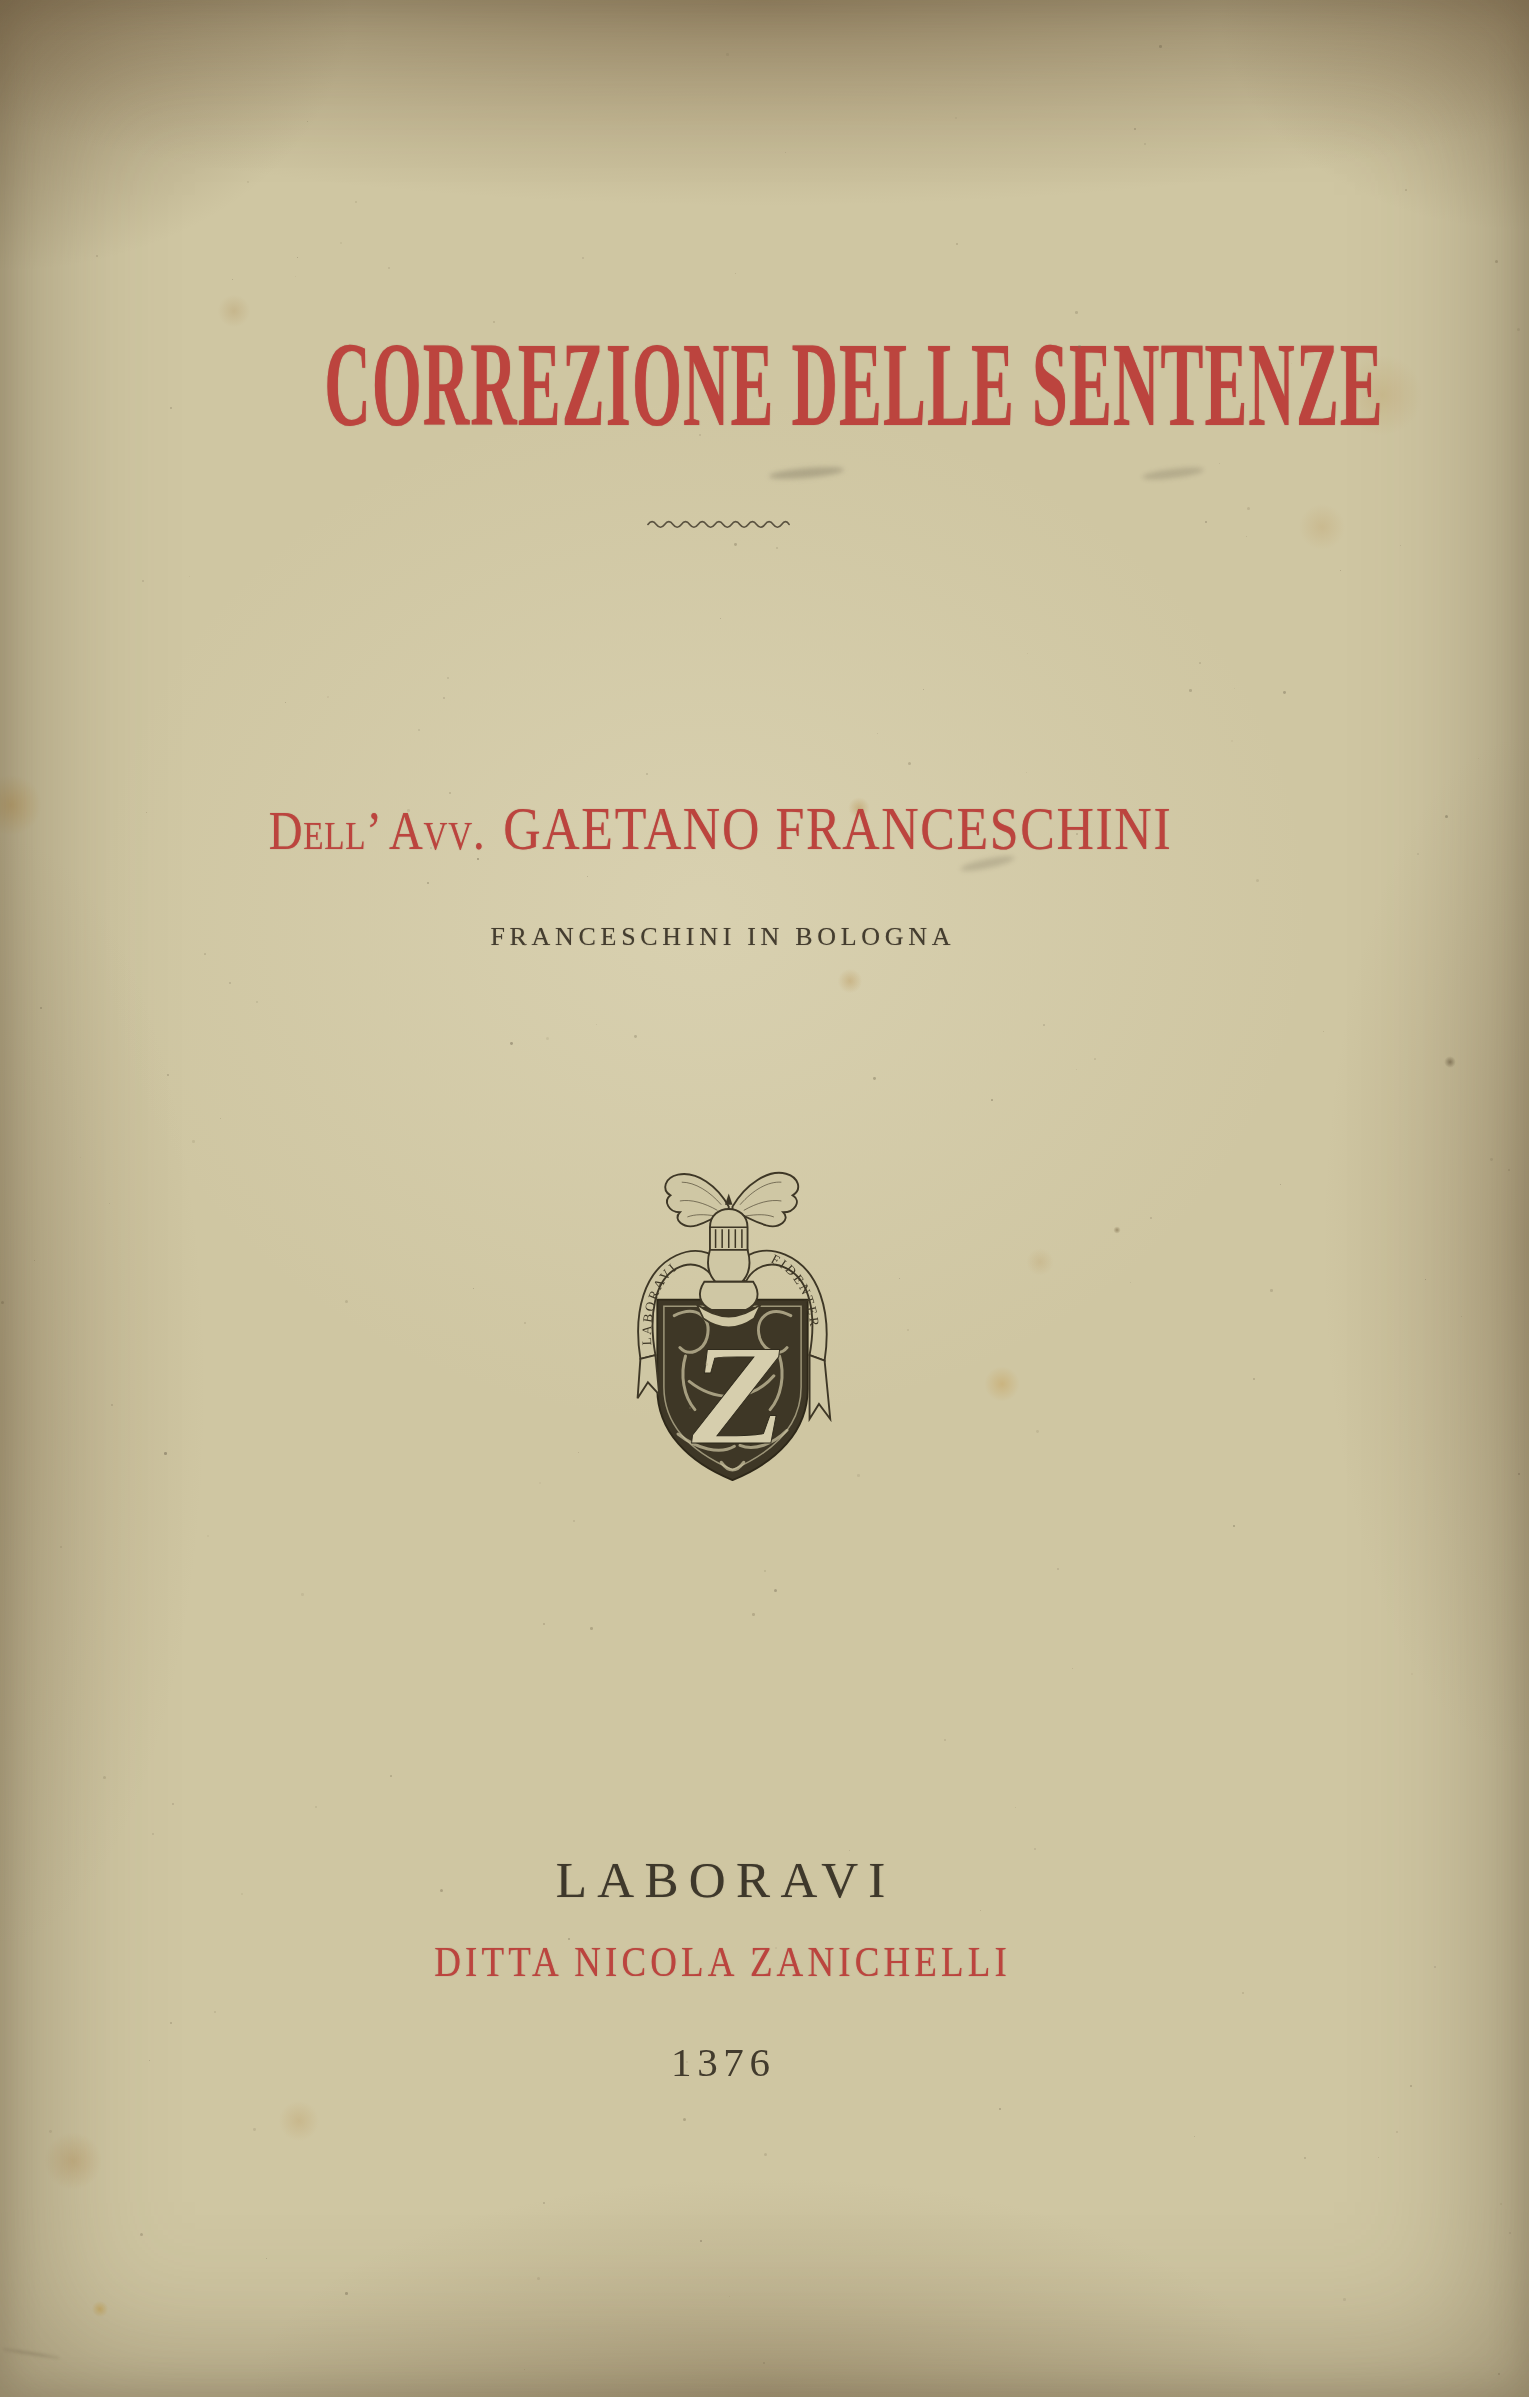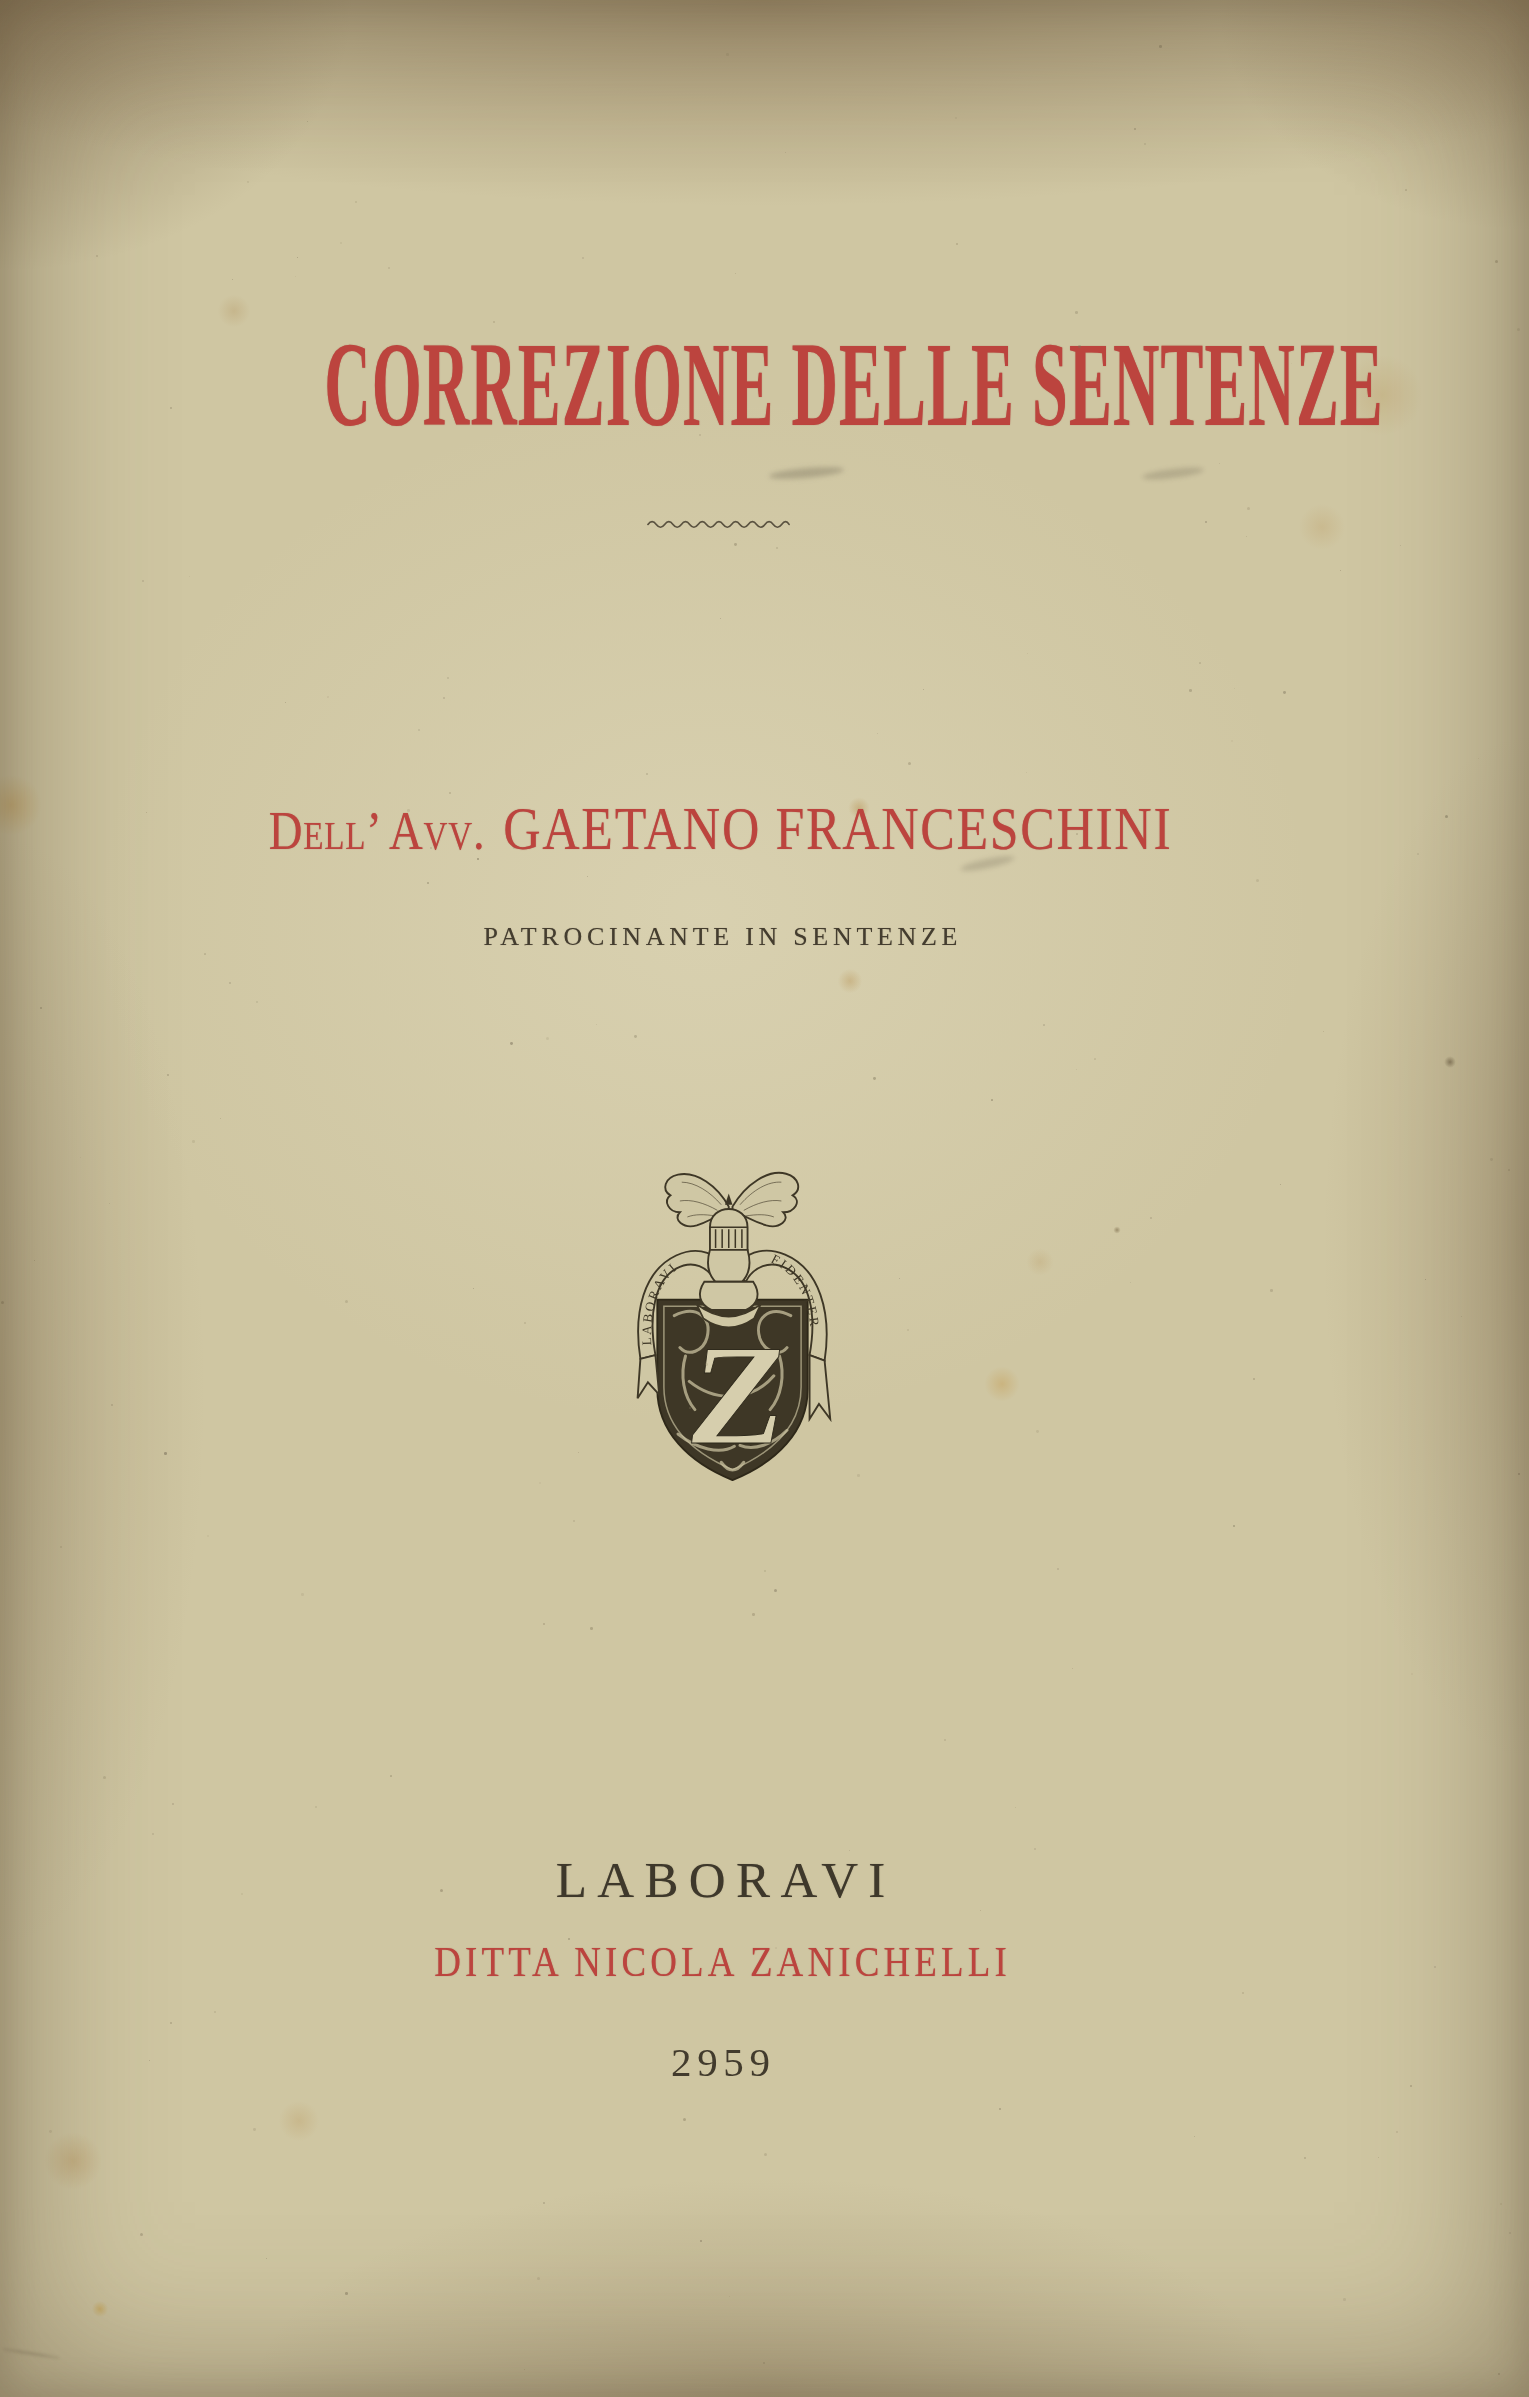--- a/index.html
+++ b/index.html
@@ -80,21 +80,21 @@
 
   <svg class="ornament" width="147" height="13" viewBox="0 0 156 14">
     <path d="M2,8 Q6.5,2 11,8 T20,8 T29,8 T38,8 T47,8 T56,8 T65,8 T74,8 T83,8 T92,8 T101,8 T110,8 T119,8 T128,8 T137,8 T146,8 T154,8" fill="none" stroke="#5a5240" stroke-width="1.8" stroke-linecap="round"></path>
   </svg>
 
 
   <div class="line author-line">
     <span class="author-prefix">Dell’ Avv.</span><span class="author-name">GAETANO FRANCESCHINI</span>
   </div>
 
-  <div class="line author-role">PATROCINANTE IN SENTENZE</div>
+  <div class="line author-role">FRANCESCHINI IN BOLOGNA</div>
 
   <svg class="emblem" width="203" height="325" viewBox="0 0 216 345">
     <defs>
       <path id="motto-path-left" d="M22,198 C18,154 32,118 62,105"></path>
       <path id="motto-path-right" d="M146,104 C178,116 194,152 191,198"></path>
     </defs>
 
     <g>
       <path d="M28,145 H188 V240 C188,285 155,318 108,337 C61,318 28,285 28,240 Z" fill="#3e3726" stroke="#2e2819" stroke-width="2"></path>
       <path d="M35,152 H181 V238 C181,279 152,307 108,326 C64,307 35,279 35,238 Z" fill="none" stroke="#cfc7a4" stroke-width="1.6" opacity=".65"></path>
@@ -145,21 +145,21 @@
     <text font-size="14" letter-spacing="2.5" fill="#3e3726" font-family="Liberation Serif, DejaVu Serif, serif">
       <textPath href="#motto-path-left" startOffset="4%">LABORAVI</textPath>
     </text>
     <text font-size="14" letter-spacing="2.5" fill="#3e3726" font-family="Liberation Serif, DejaVu Serif, serif">
       <textPath href="#motto-path-right" startOffset="2%">FIDENTER</textPath>
     </text>
   </svg>
 
   <div class="line imprint-city">LABORAVI</div>
   <div class="line imprint-publisher">DITTA NICOLA ZANICHELLI</div>
-  <div class="line imprint-year">2959</div>
+  <div class="line imprint-year">1376</div>
 
   <div class="smudge" id="smudge-1"></div>
   <div class="smudge" id="smudge-2"></div>
   <div class="smudge" id="smudge-3"></div>
   <div class="smudge" id="crease"></div>
 
   <div id="specks">
       <span class="speck" style="left:164px;top:1452px;width:2.6px;height:2.6px;background:#6f6550;opacity:0.48"></span>
       <span class="speck" style="left:315px;top:1806px;width:1.9px;height:1.9px;background:#998d6e;opacity:0.29"></span>
       <span class="speck" style="left:477px;top:858px;width:1.5px;height:1.5px;background:#6f6550;opacity:0.48"></span>

